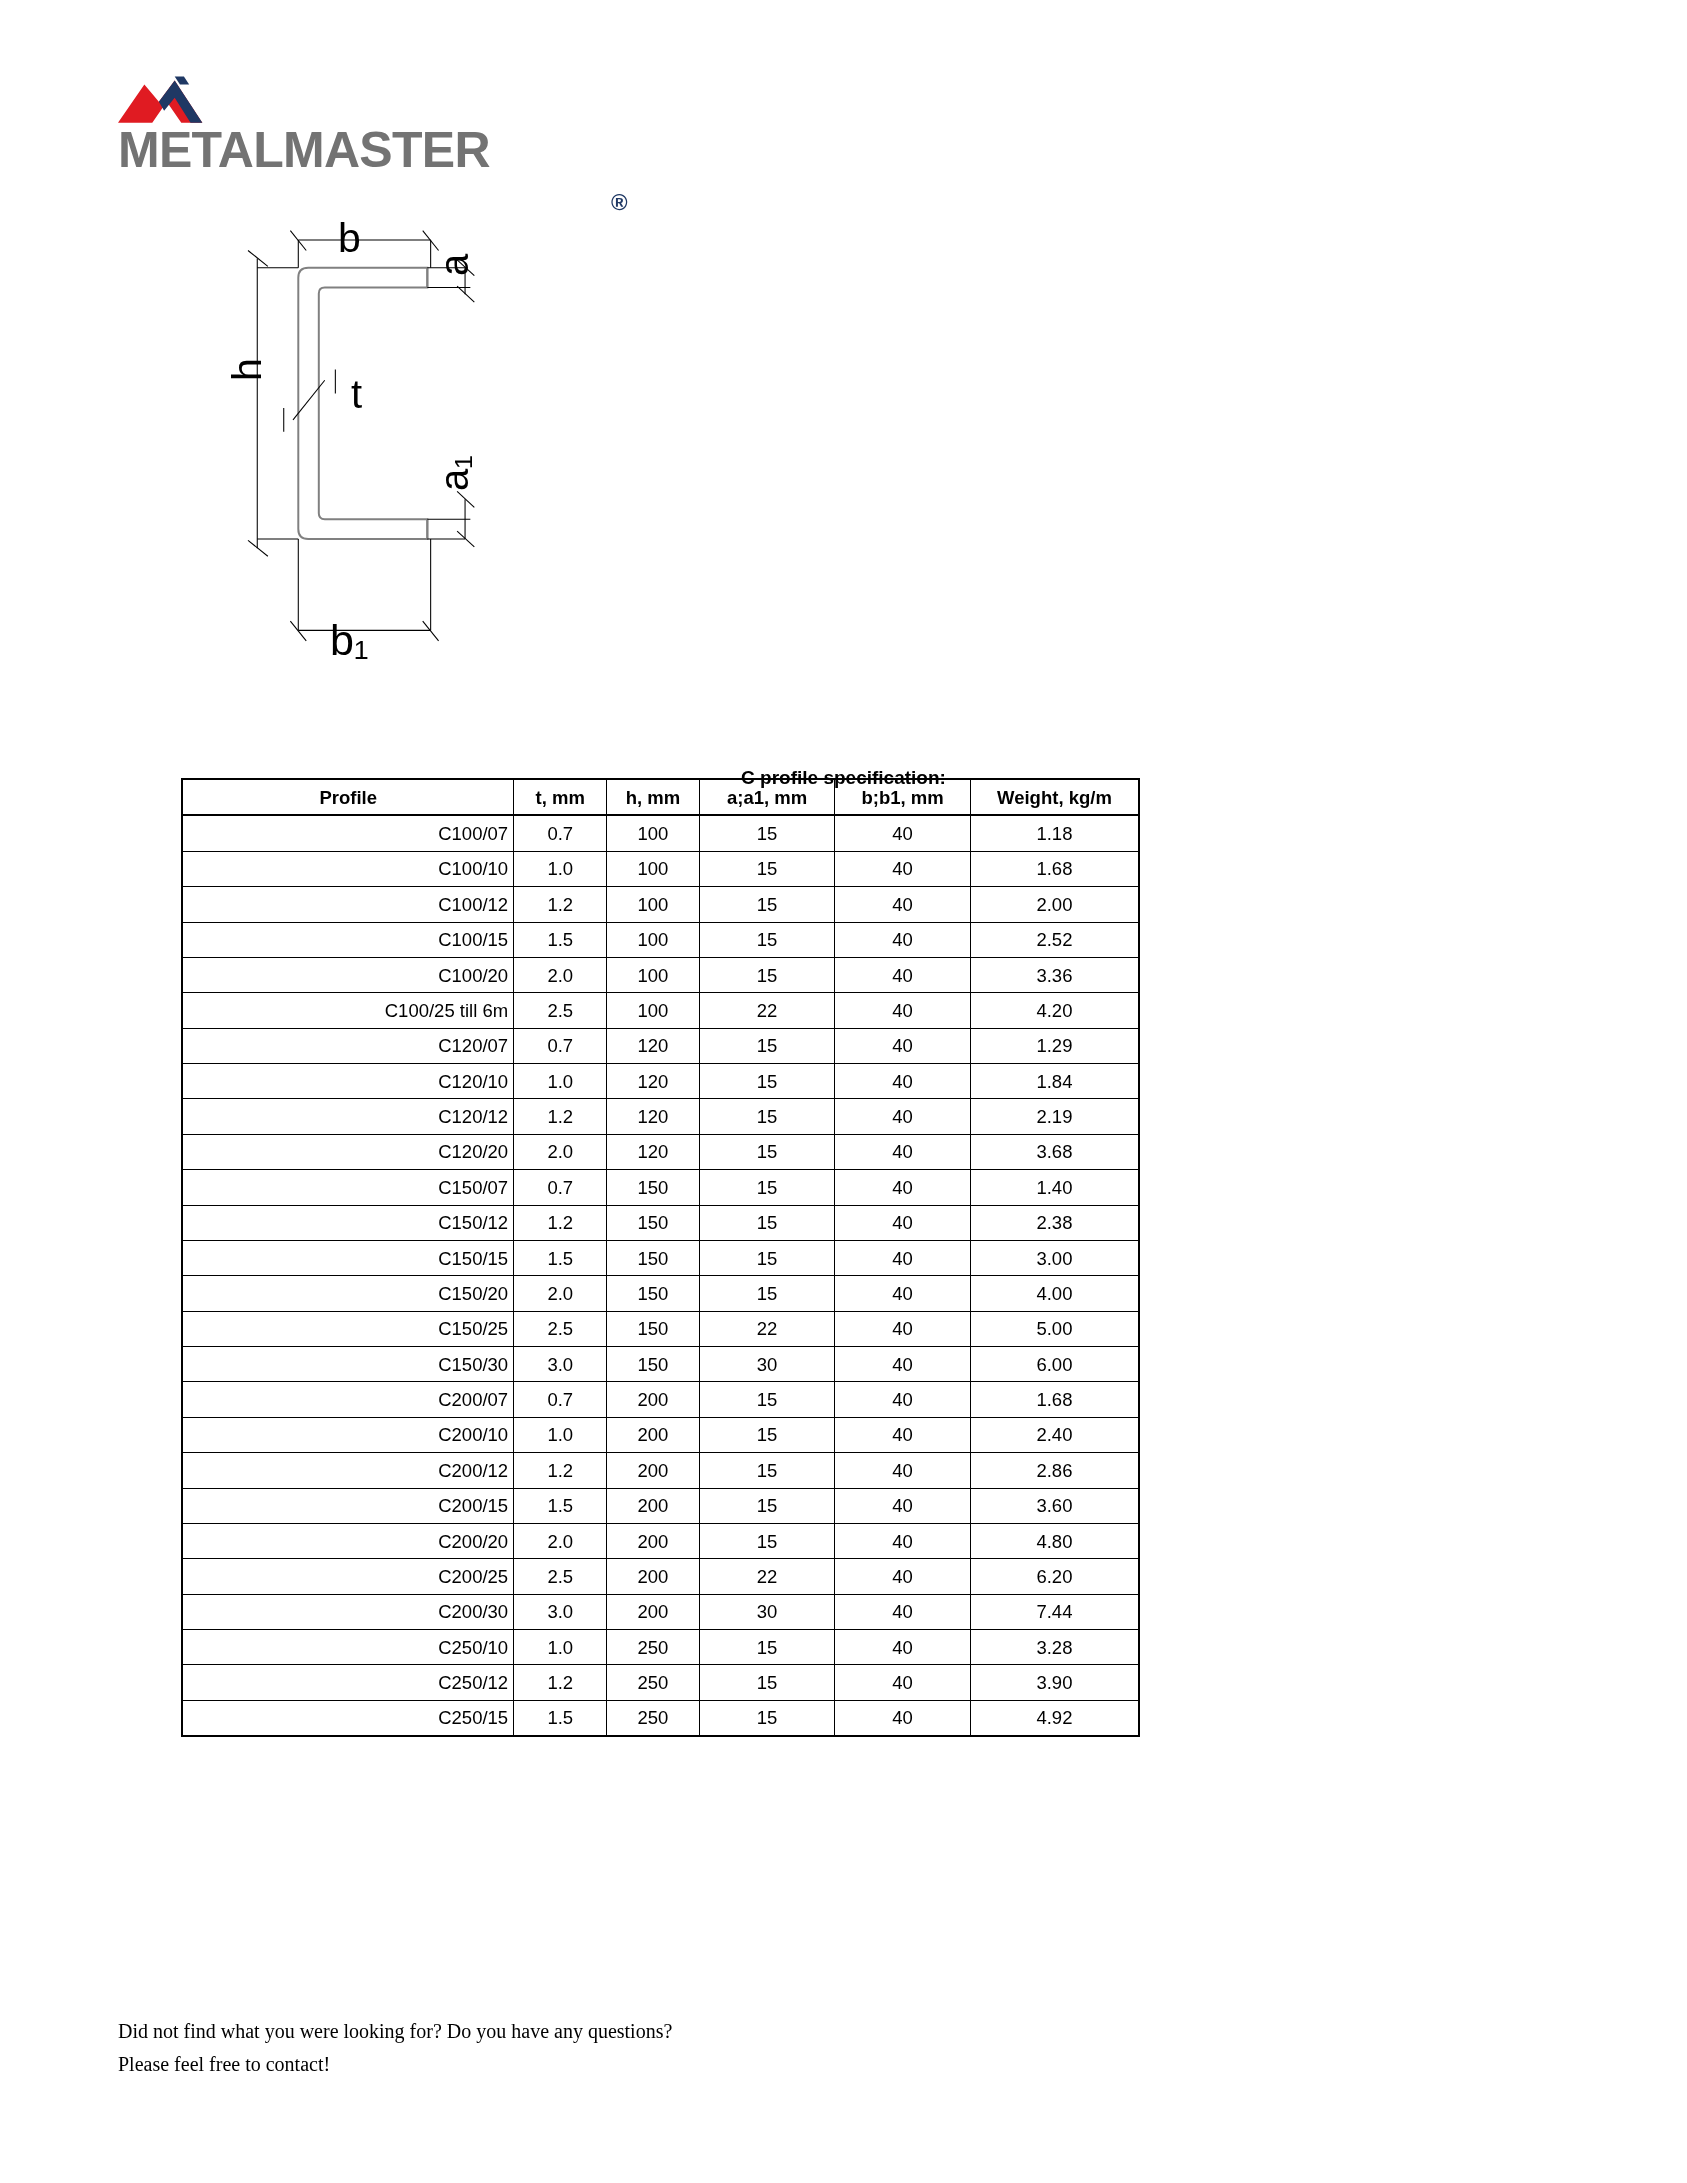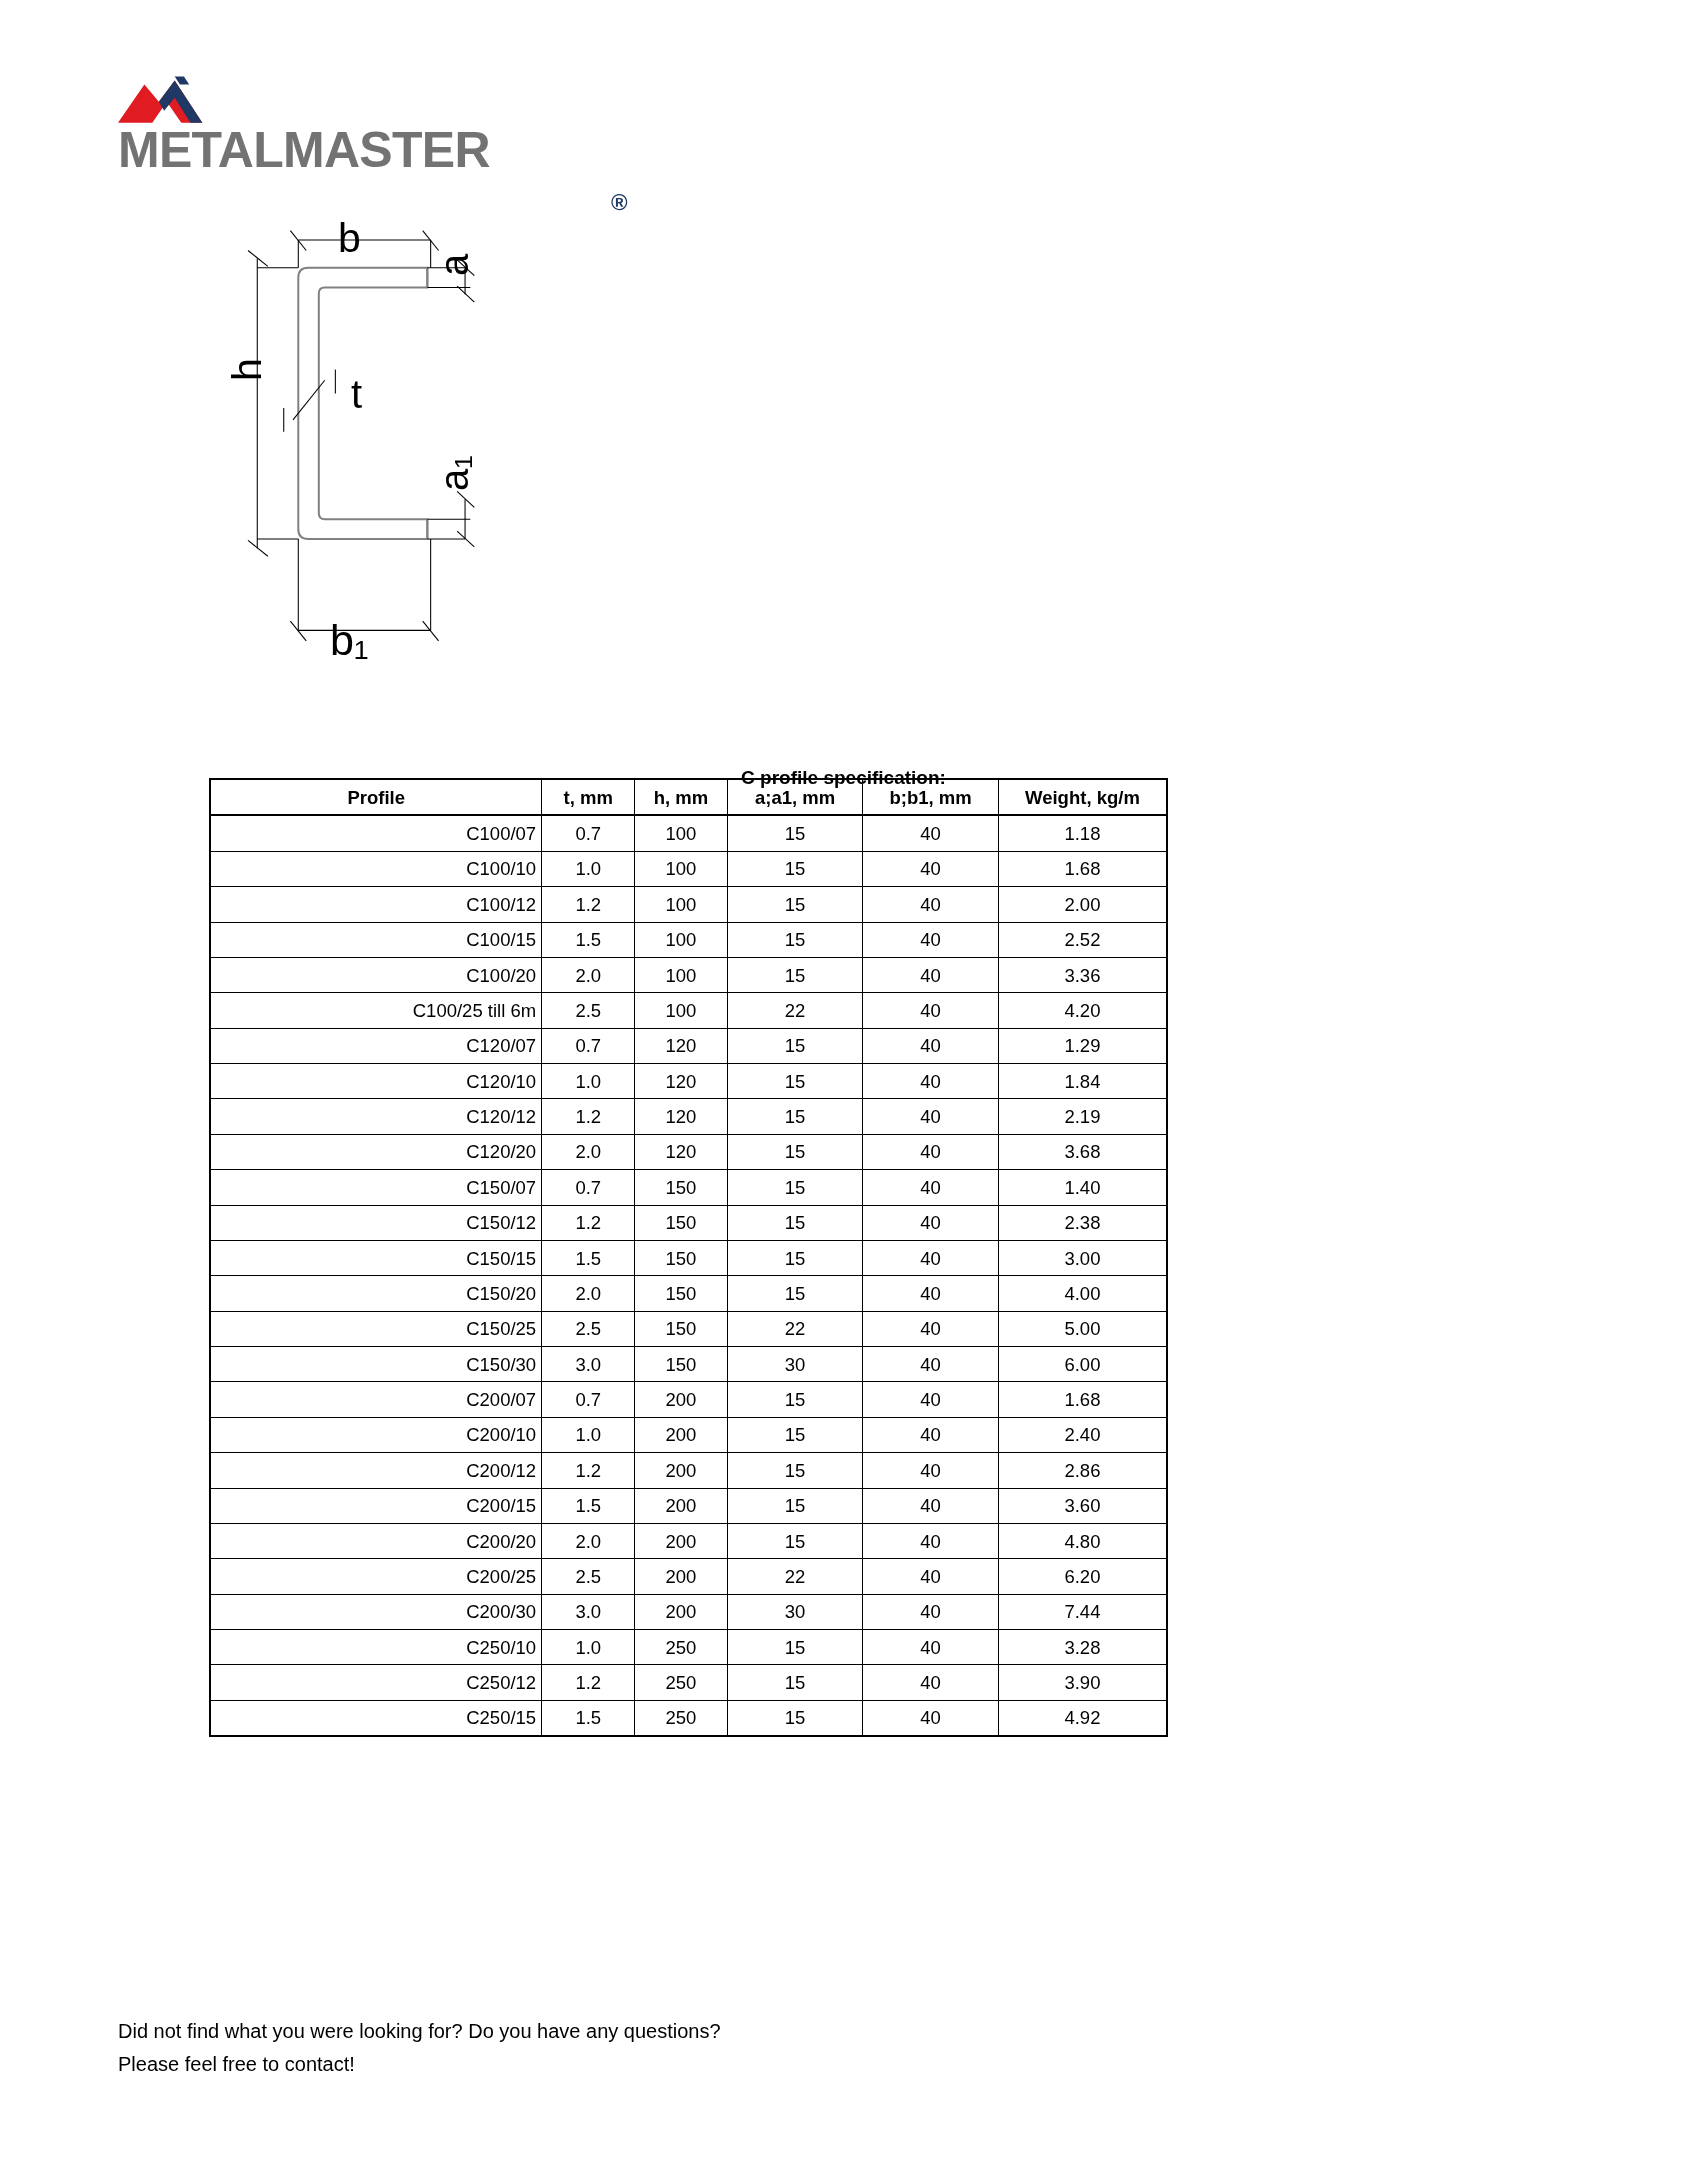--- a/index.html
+++ b/index.html
@@ -91,21 +91,20 @@
     line-height: 33px;
     white-space: nowrap;
   }
   table.spec thead th {
     font-weight: bold;
     text-align: center;
   }
   
   table.spec {
     border: 2.6px solid #000000;
-    margin-left: 28px;
   }
   table.spec thead th {
     border-bottom: 2px solid #000000;
   }
   col.c-profile { width: 334px; }
   col.c-t       { width: 93px; }
   col.c-h       { width: 93px; }
   col.c-a       { width: 136px; }
   col.c-b       { width: 136px; }
   col.c-w       { width: 169px; }
@@ -113,21 +112,21 @@
   td.profile-cell { text-align: right; padding-left: 6.6px; }
   td.num-center   { text-align: center; }
   td.num-right    { text-align: center; padding-right: 9.3px; }
 
   
   .footer {
     position: absolute;
     left: 118px;
     top: 2015px;
     font-size: 20px;
-    font-family: Liberation Sans, sans-serif;
+    font-family: Liberation Serif, serif;
     line-height: 33px;
   }
   .footer div { white-space: nowrap; }
 </style>
 </head>
 <body>
 
 <div class="logo-block">
   <div class="logo-mark">
     <svg width="116" height="56" viewBox="0 0 176 84" xmlns="http://www.w3.org/2000/svg">

